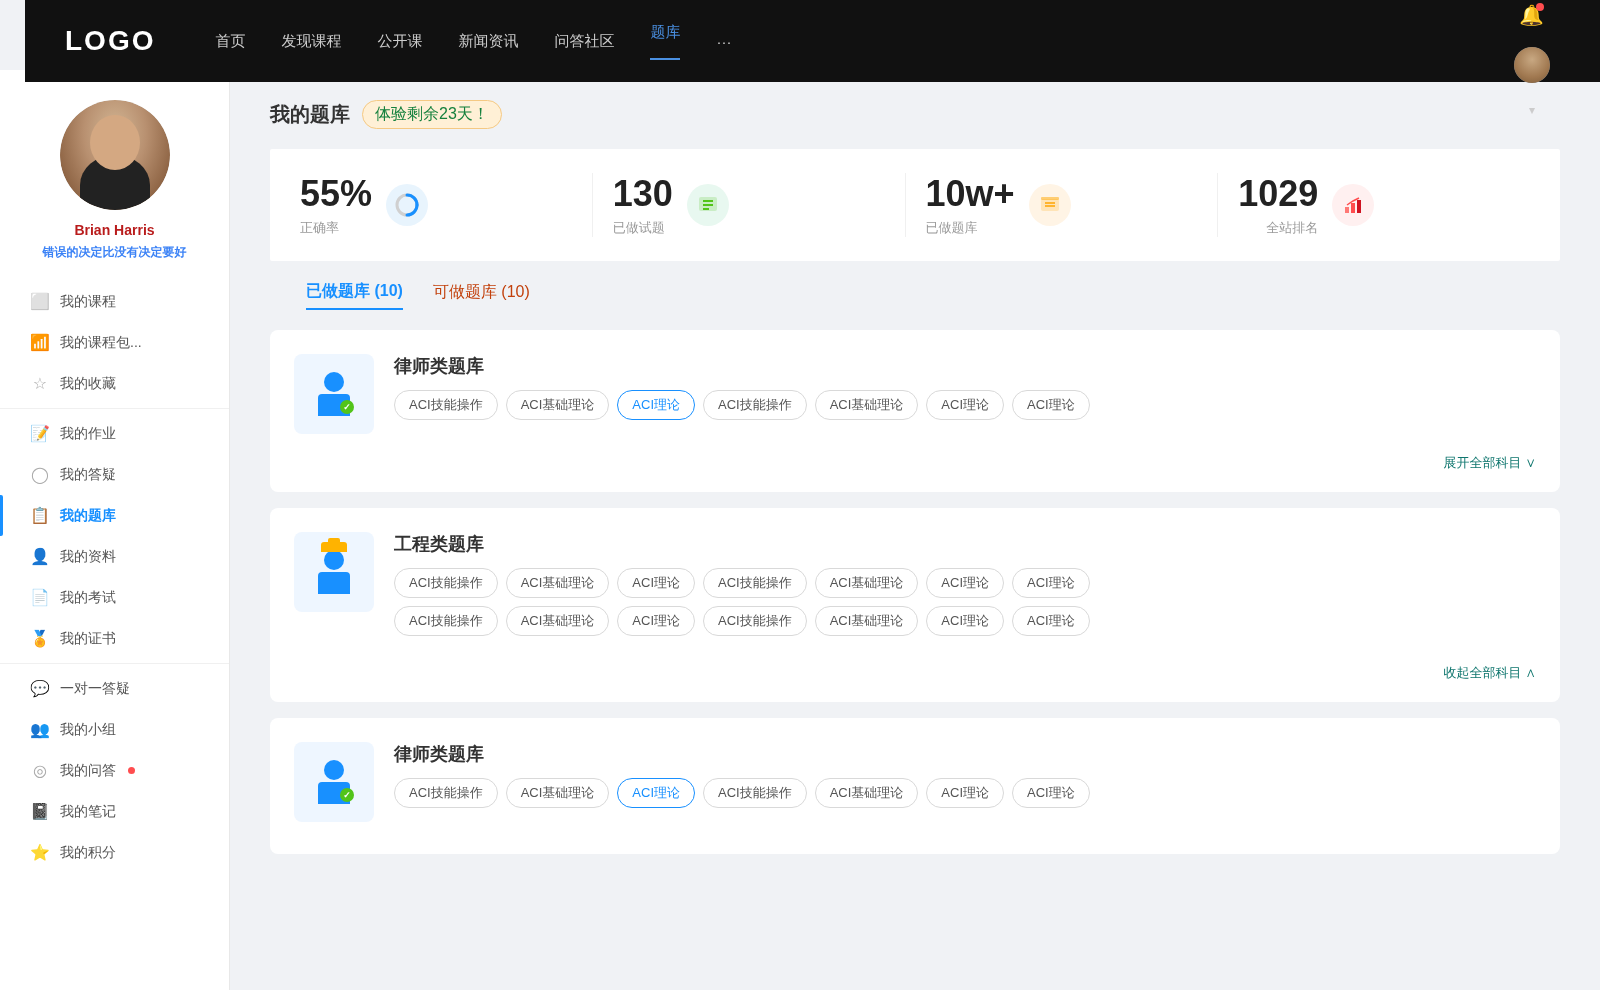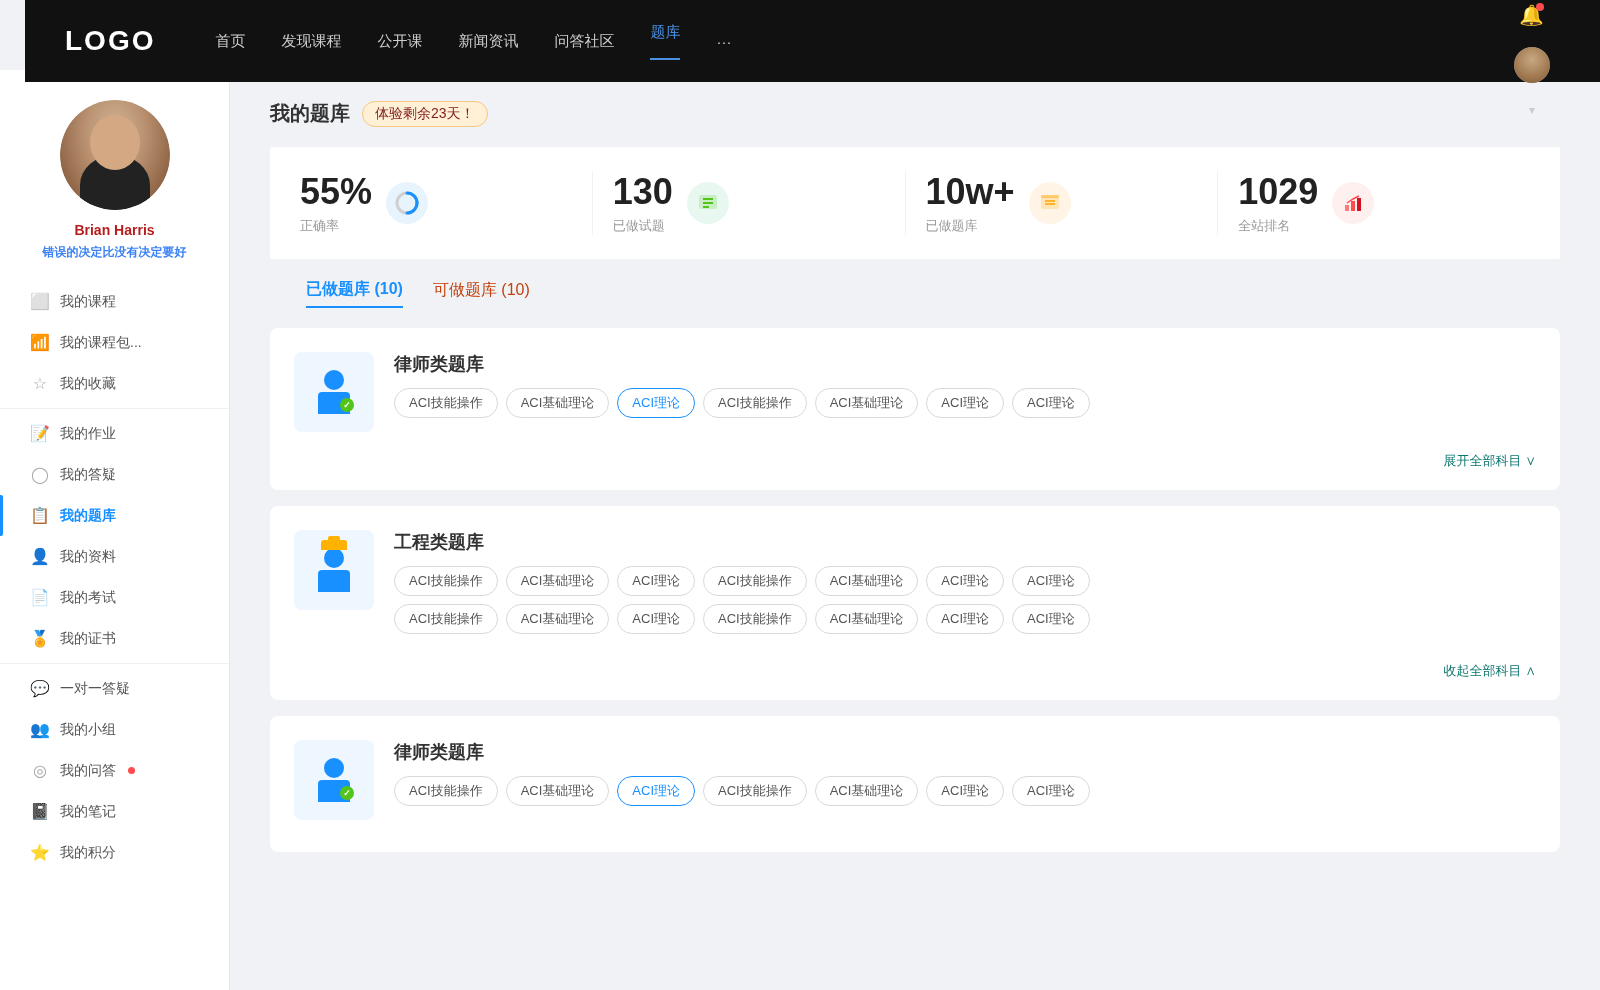--- a/index.html
+++ b/index.html
@@ -212,25 +212,25 @@
       gap: 12px;
       margin-bottom: 20px;
     }
     .page-title {
       font-size: 20px;
       font-weight: 600;
       color: #333;
     }
     .trial-badge {
       background: #FFF0D6;
-      color: #7f1d1d;
+      color: #15803d;
       border: 1px solid #F5C983;
       border-radius: 20px;
       padding: 3px 12px;
-      font-size: 14px;
+      font-size: 16px;
     }
 
     
     .stats-card {
       background: #fff;
       border-radius: 2px;
       padding: 24px 30px;
       display: flex;
       align-items: center;
       gap: 0;
@@ -238,21 +238,21 @@
     }
     .stat-item {
       flex: 1;
       display: flex;
       align-items: center;
       gap: 14px;
       border-right: 1px solid #f0f0f0;
       padding: 0 20px;
     }
     .stat-item:first-child { padding-left: 0; }
-    .stat-item:last-child { border-right: none; }
+    .stat-item:last-child { border-right: none; text-align: right; }
     .stat-number {
       font-size: 36px;
       font-weight: 700;
       color: #222;
     }
     .stat-label {
       font-size: 13px;
       color: #999;
       margin-top: 4px;
     }

